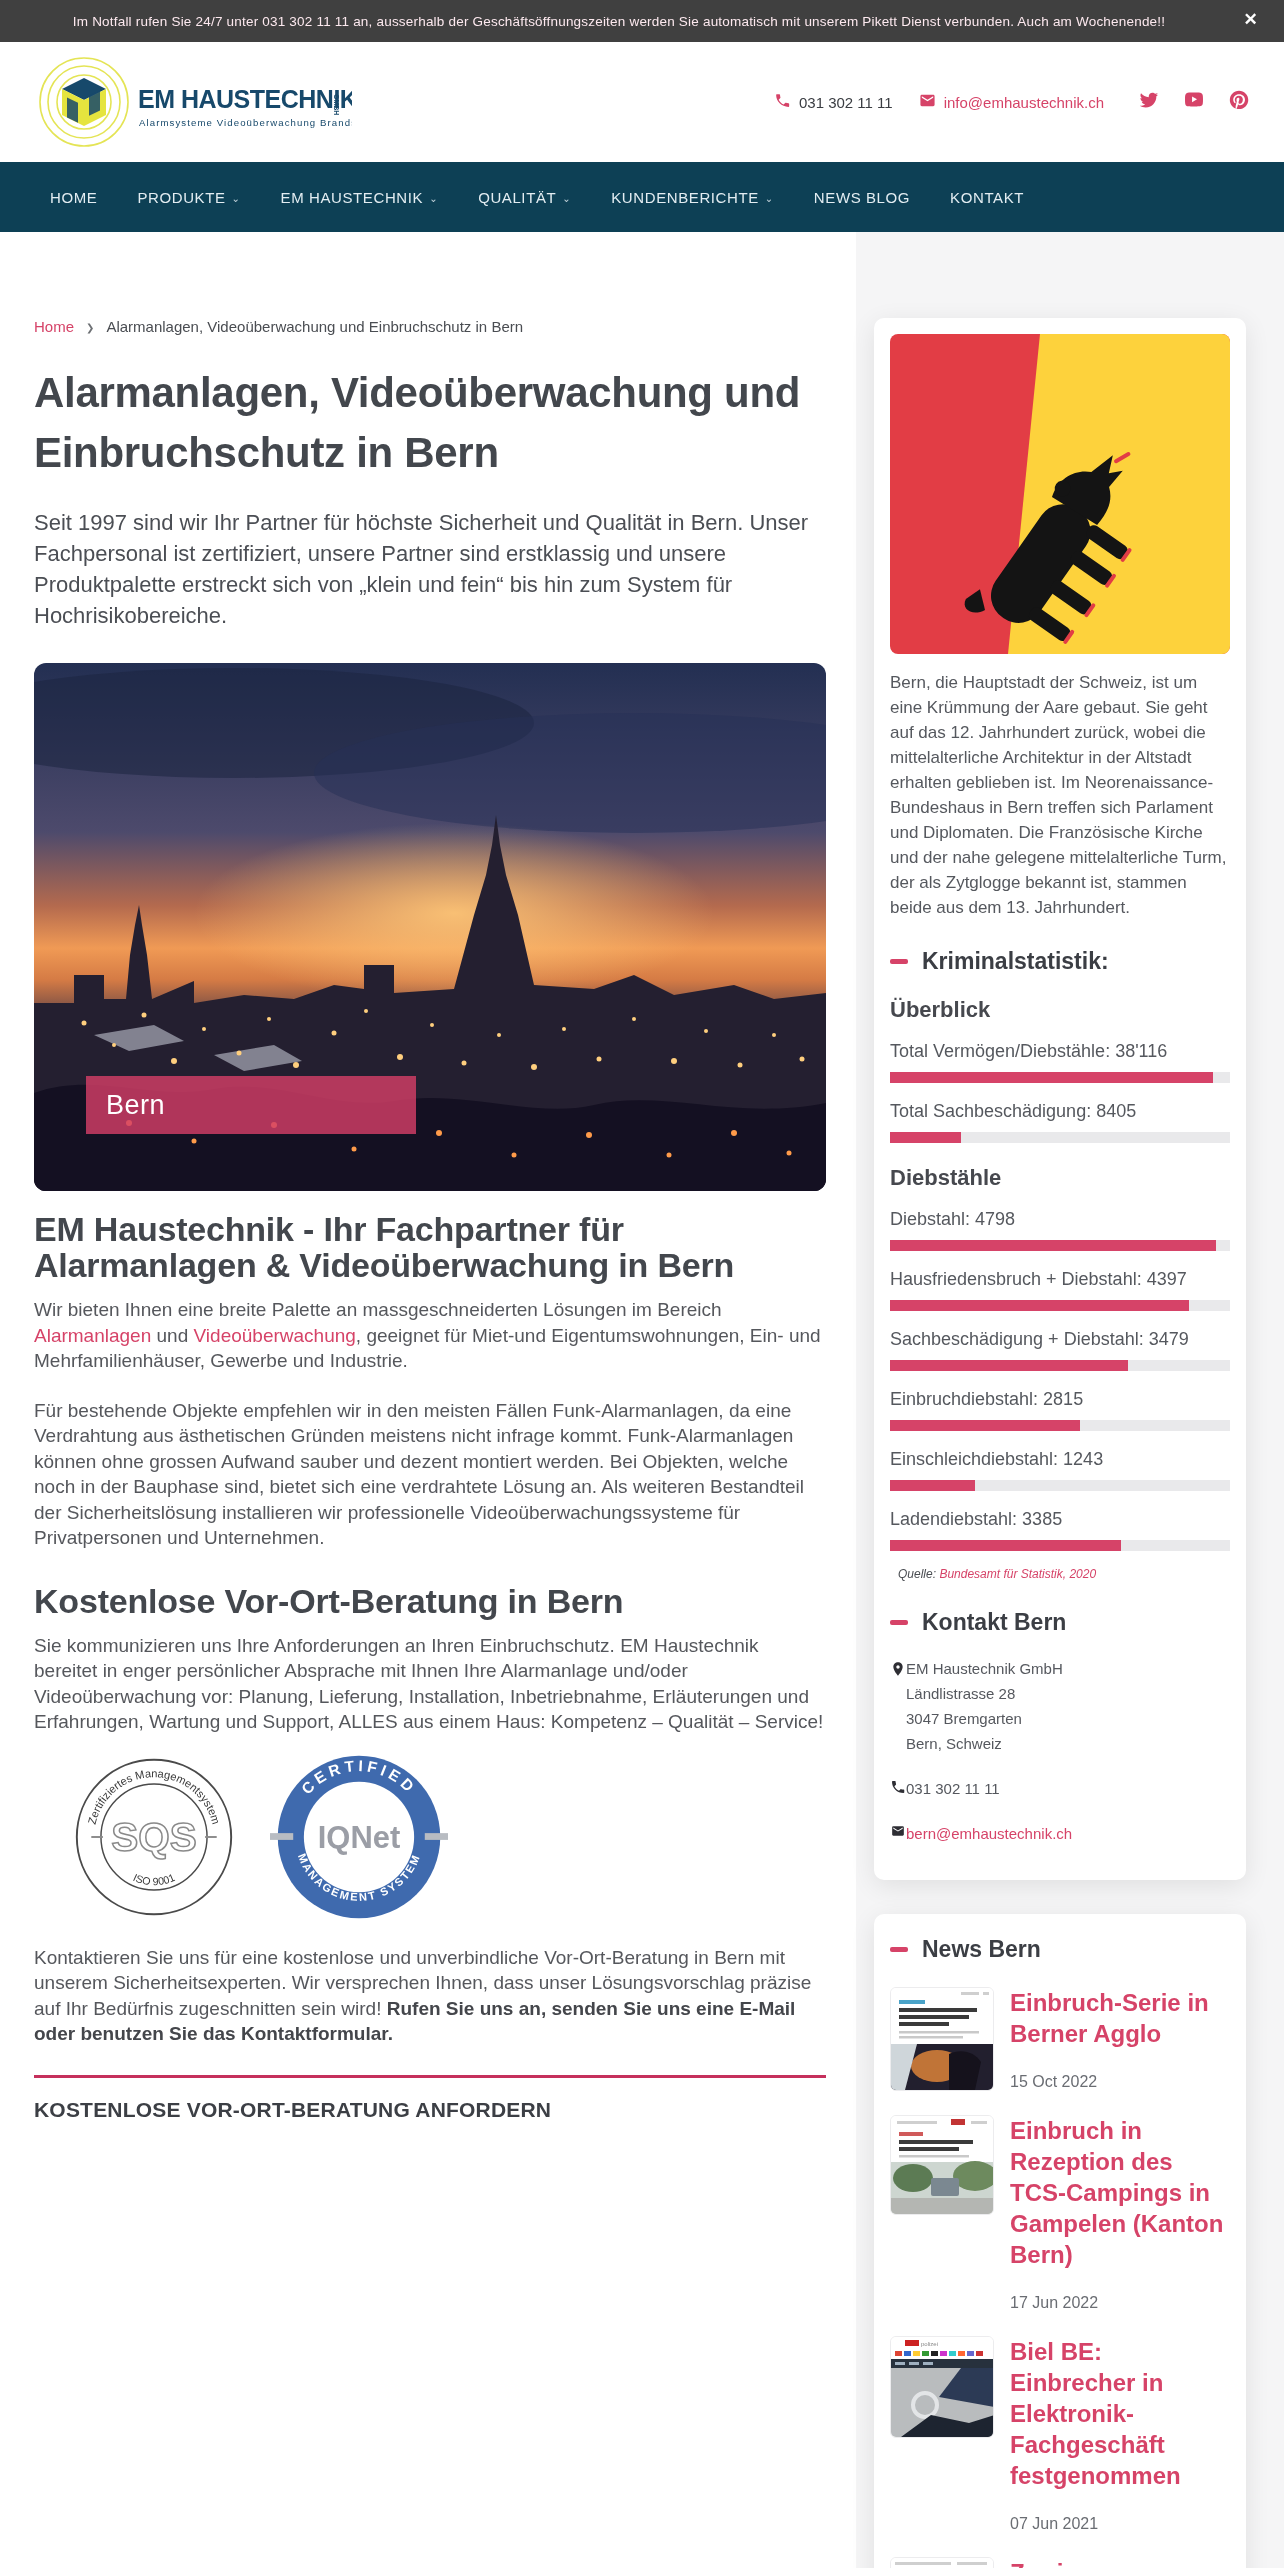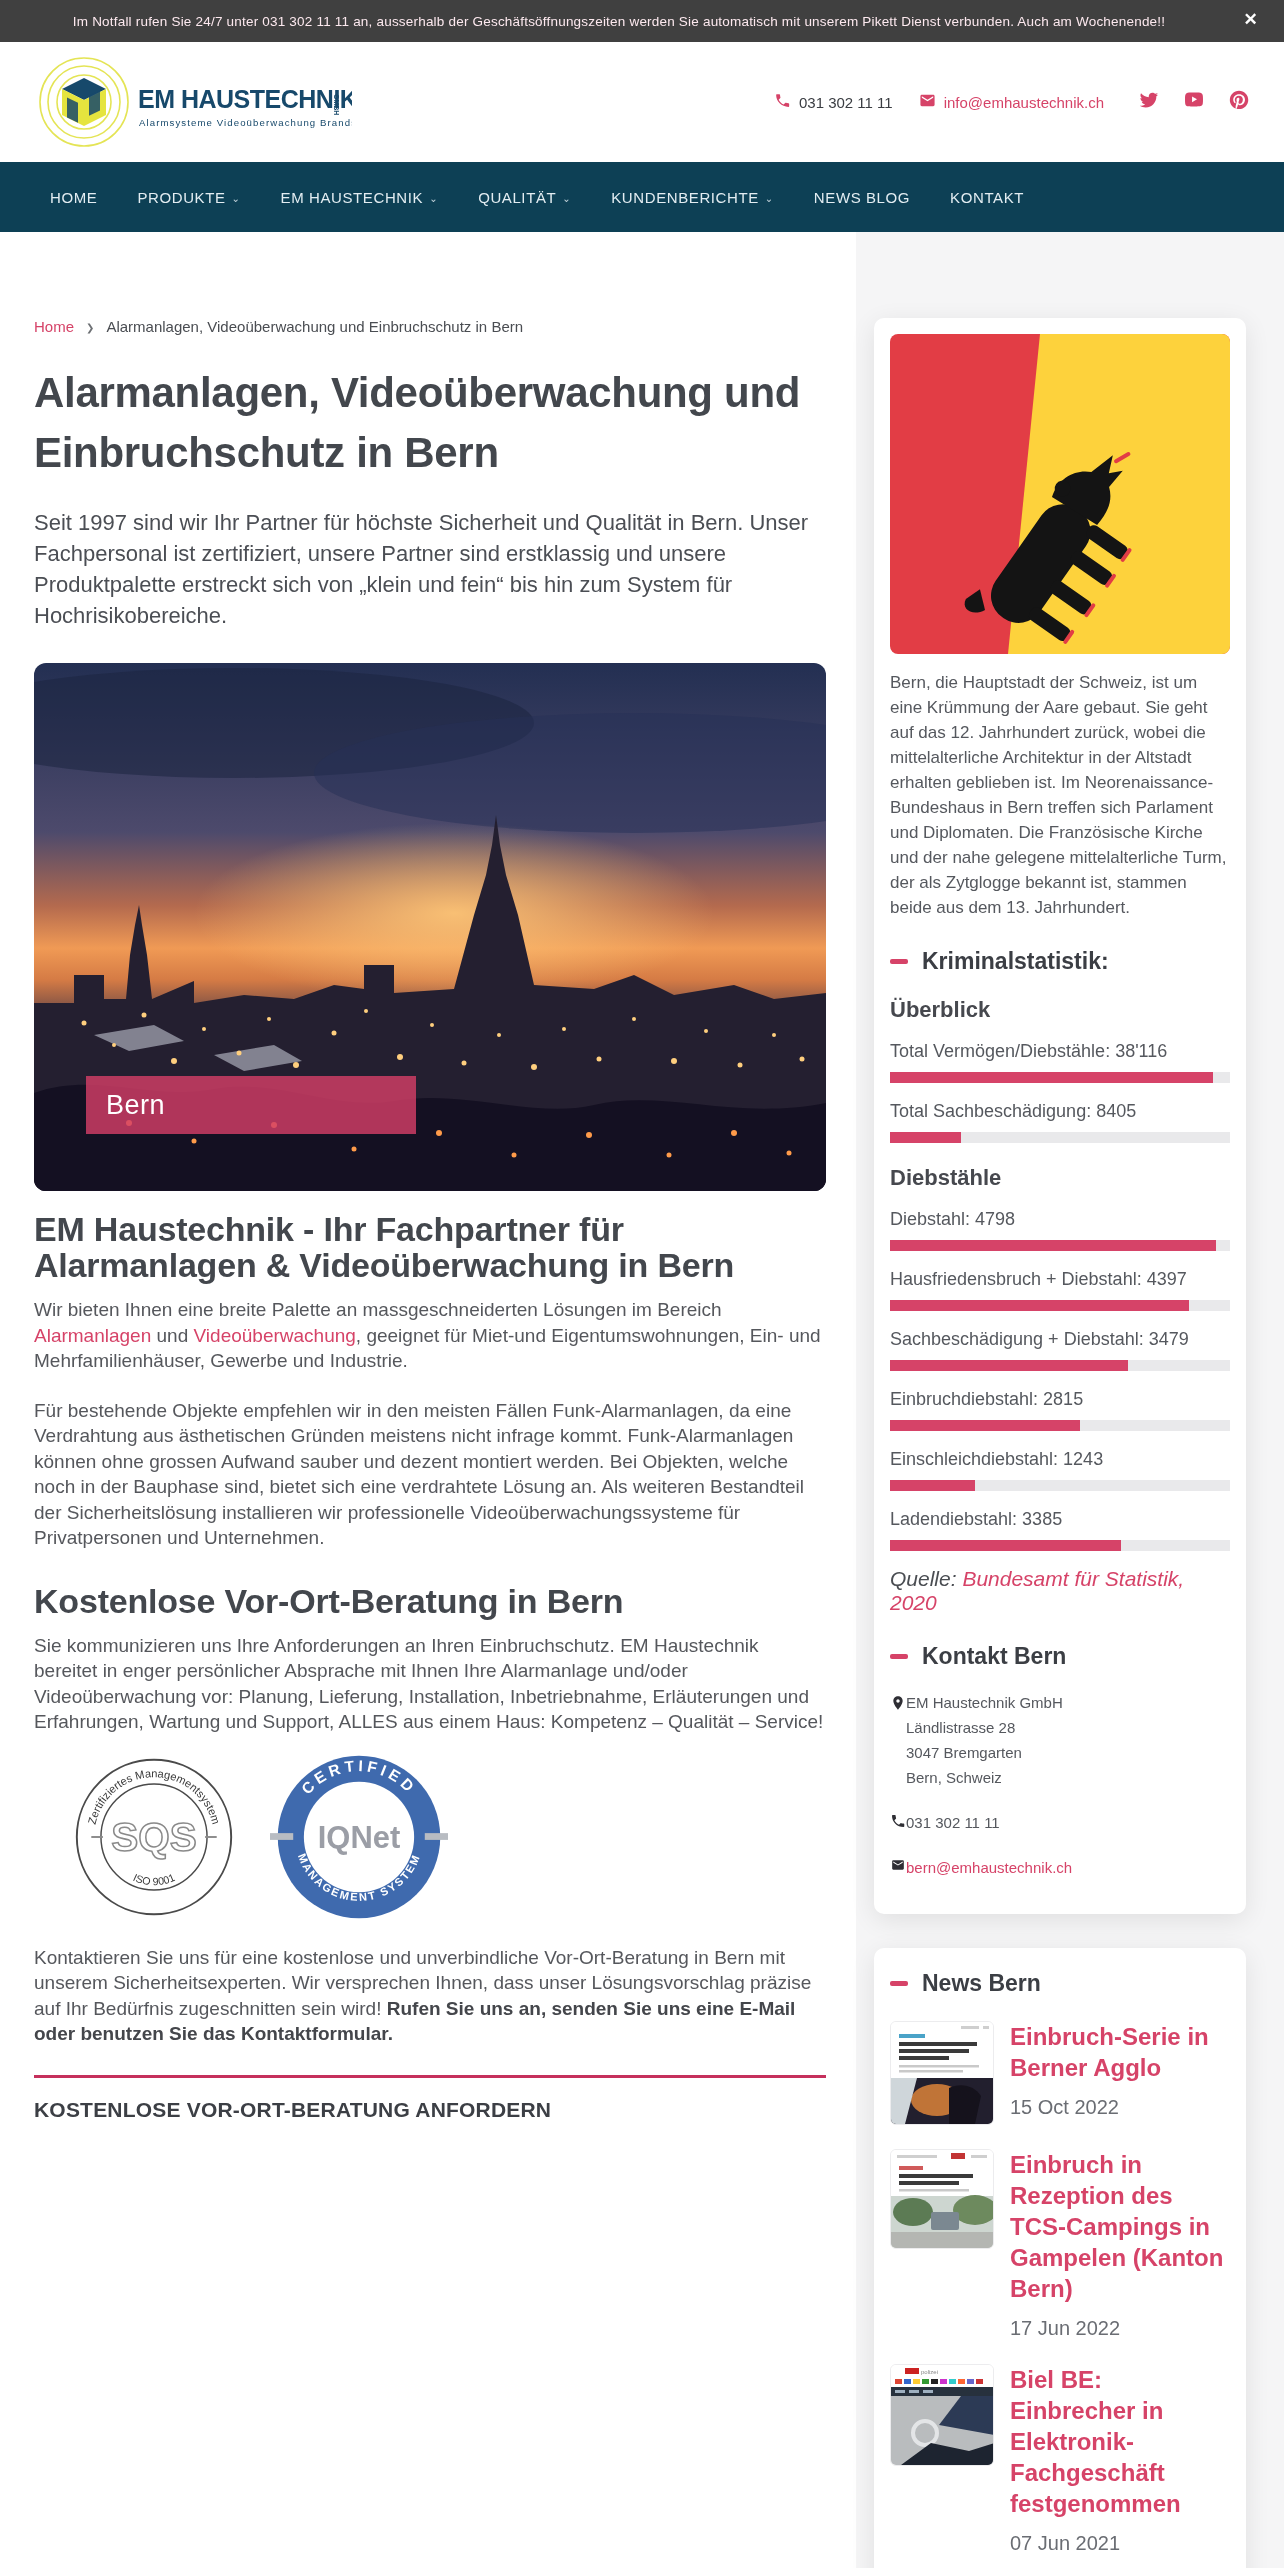--- a/index.html
+++ b/index.html
@@ -66,31 +66,31 @@
   .card + .card { margin-top:34px; }
   .flag { width:100%; height:320px; border-radius:8px; overflow:hidden; }
   .about-text { margin-top:16px; font-size:17px; line-height:25px; color:#55585e; }
   .side-head { margin-top:28px; display:flex; align-items:center; font-size:23px; font-weight:700; color:#3b3e44; }
   .side-head .dash { display:inline-block; width:18px; height:5px; background:#d64368; border-radius:2px; margin-right:14px; }
   .sub-head { margin-top:22px; font-size:22px; font-weight:700; color:#46484e; }
   .stat { margin-top:16px; }
   .stat-label { font-size:18px; line-height:24px; color:#55585e; }
   .bar-track { margin-top:9px; width:100%; height:11px; background:#e9e9eb; }
   .bar-fill { height:11px; background:#d64368; }
-  .quelle { margin-top:16px; font-style:italic; font-size:21px; color:#4a4d52; }
+  .quelle { margin-top:16px; font-style:italic; font-size:12px; color:#4a4d52;margin-left:8px; }
   .quelle a { color:#d64368; text-decoration:none; }
   .kontakt-row { display:flex; margin-top:20px; font-size:15px; line-height:25px; color:#55585e; }
   .kontakt-row svg { flex:none; fill:#2e2e34; margin-top:3px; }
   .kontakt-row.email-row a { color:#d64368; text-decoration:none; }
 
   .news-item { display:flex; gap:16px; margin-top:24px; }
   .news-thumb { flex:none; width:104px; border:1px solid #ececee; border-radius:6px; overflow:hidden; background:#fff; align-self:flex-start; }
   .news-thumb svg { display:block; }
   .news-title { font-size:24px; line-height:31px; font-weight:700; color:#d64368; cursor:pointer; }
-  .news-date { margin-top:13px; font-size:20px; color:#6a6d73; }
+  .news-date { margin-top:24px; font-size:16px; color:#6a6d73; }
 </style>
 </head>
 <body>
 
 <div class="page">
 
   <div class="topbar">
     <span>Im Notfall rufen Sie 24/7 unter 031 302 11 11 an, ausserhalb der Geschäftsöffnungszeiten werden Sie automatisch mit unserem Pikett Dienst verbunden. Auch am Wochenende!!</span>
     <span class="close">✕</span>
   </div>

